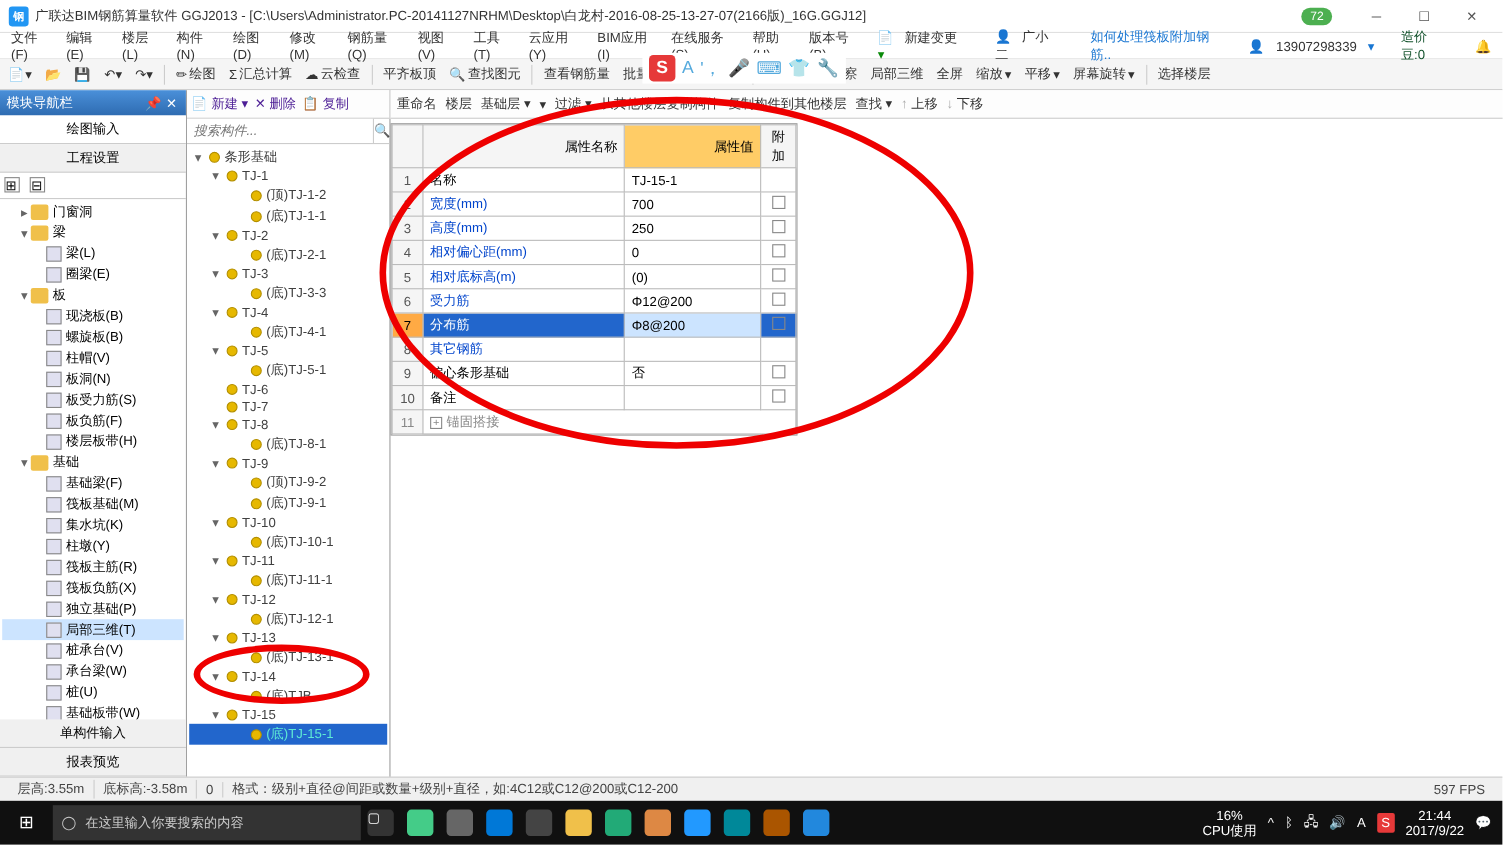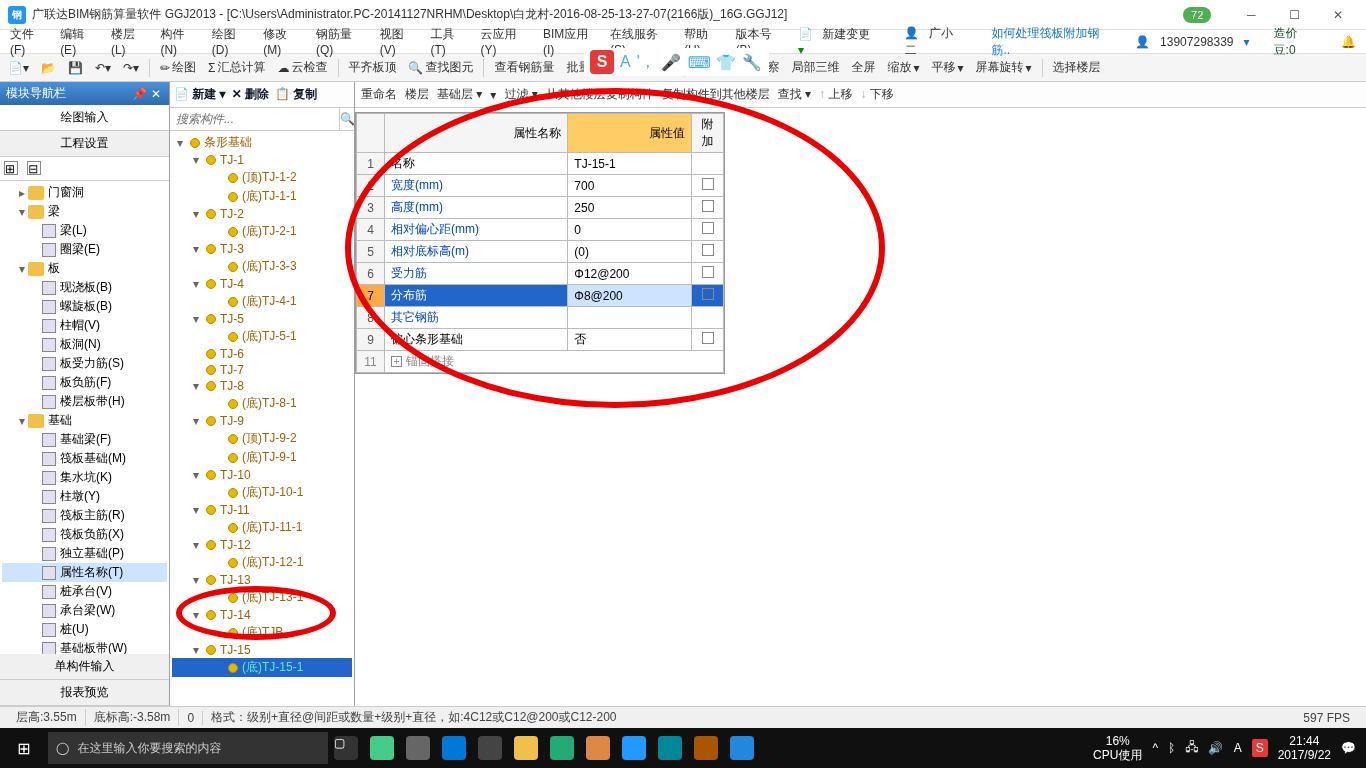--- a/index.html
+++ b/index.html
@@ -38,30 +38,30 @@
 .tree-item .exp { width: 12px; text-align: center; color: #666; }
 .tree-item .folder { width: 16px; height: 14px; background: #f0c04a; border-radius: 2px; margin-right: 4px; }
 .tree-item .node-icon { width: 14px; height: 14px; margin-right: 4px; border: 1px solid #888; background: #e0e0f0; }
 .tree-item.selected { background: #cce4ff; }
 .tree-item .label { color: #000; }
 .tree .indent1 { padding-left: 14px; }
 .tree .indent2 { padding-left: 28px; }
 
 .mid-panel { width: 185px; border-right: 1px solid #a0a0a0; display: flex; flex-direction: column; }
 .mid-toolbar { height: 26px; border-bottom: 1px solid #ccc; display: flex; align-items: center; padding: 0 4px; gap: 6px; background:#fdfdfd; overflow:hidden; }
-.mid-toolbar span { color: #0f172a; cursor: pointer; white-space:nowrap;font-weight:bold; }
+.mid-toolbar span { color: #4c1d95; cursor: pointer; white-space:nowrap; }
 .search-row { display: flex; border-bottom: 1px solid #ccc; }
 .search-row input { flex: 1; border: none; padding: 4px 6px; font-style: italic; color: #999; outline:none; }
 .search-row .sbtn { width: 24px; display: flex; align-items: center; justify-content: center; border-left: 1px solid #ccc; color:#666; }
 
 .comp-tree { flex: 1; overflow-y: auto; padding: 2px; position: relative; }
 .comp-item { display: flex; align-items: center; padding: 1px 0; cursor: pointer; white-space: nowrap; }
 .comp-item .exp { width: 12px; text-align: center; color: #666; }
 .comp-item .dot { width: 10px; height: 10px; border-radius: 50%; background: #e6b800; margin: 0 4px; border:1px solid #b38f00; }
-.comp-item .label { color: #a16207; }
+.comp-item .label { color: #404040; }
 .comp-item.selected { background: #2266cc; }
 .comp-item.selected .label { color: #5eead4; }
 .comp-tree .l0 { padding-left: 2px; }
 .comp-tree .l1 { padding-left: 18px; }
 .comp-tree .l2 { padding-left: 40px; }
 
 .right-panel { flex: 1; display: flex; flex-direction: column; position: relative; }
 .right-toolbar { height: 26px; border-bottom: 1px solid #ccc; display: flex; align-items: center; padding: 0 6px; gap: 8px; background:#fdfdfd; }
 .right-toolbar span { color: #333; cursor: pointer; }
 .right-toolbar .disabled { color: #aaa; }
@@ -287,21 +287,21 @@
           <span class="label">筏板负筋(X)</span>
         </div>
         <div class="tree-item indent2">
           <span class="exp"></span>
           <span class="node-icon"></span>
           <span class="label">独立基础(P)</span>
         </div>
         <div class="tree-item indent2 selected">
           <span class="exp"></span>
           <span class="node-icon"></span>
-          <span class="label">属性名称(T)</span>
+          <span class="label">局部三维(T)</span>
         </div>
         <div class="tree-item indent2">
           <span class="exp"></span>
           <span class="node-icon"></span>
           <span class="label">桩承台(V)</span>
         </div>
         <div class="tree-item indent2">
           <span class="exp"></span>
           <span class="node-icon"></span>
           <span class="label">承台梁(W)</span>
@@ -563,20 +563,26 @@
               <tr>
                 <td class="rownum">8</td>
                 <td class="link">其它钢筋</td>
                 <td class="valcell"></td>
                 <td class="attach"></td>
               </tr>
               <tr>
                 <td class="rownum">9</td>
                 <td>偏心条形基础</td>
                 <td class="valcell">否</td>
+                <td class="attach"><span class="chk"></span></td>
+              </tr>
+              <tr>
+                <td class="rownum">10</td>
+                <td>备注</td>
+                <td class="valcell"></td>
                 <td class="attach"><span class="chk"></span></td>
               </tr>
               <tr class="collapsed">
                 <td class="rownum">11</td>
                 <td colspan="3"><span class="plus">+</span>锚固搭接</td>
               </tr>
             </tbody>
         </table>
       </div>
     </div>

